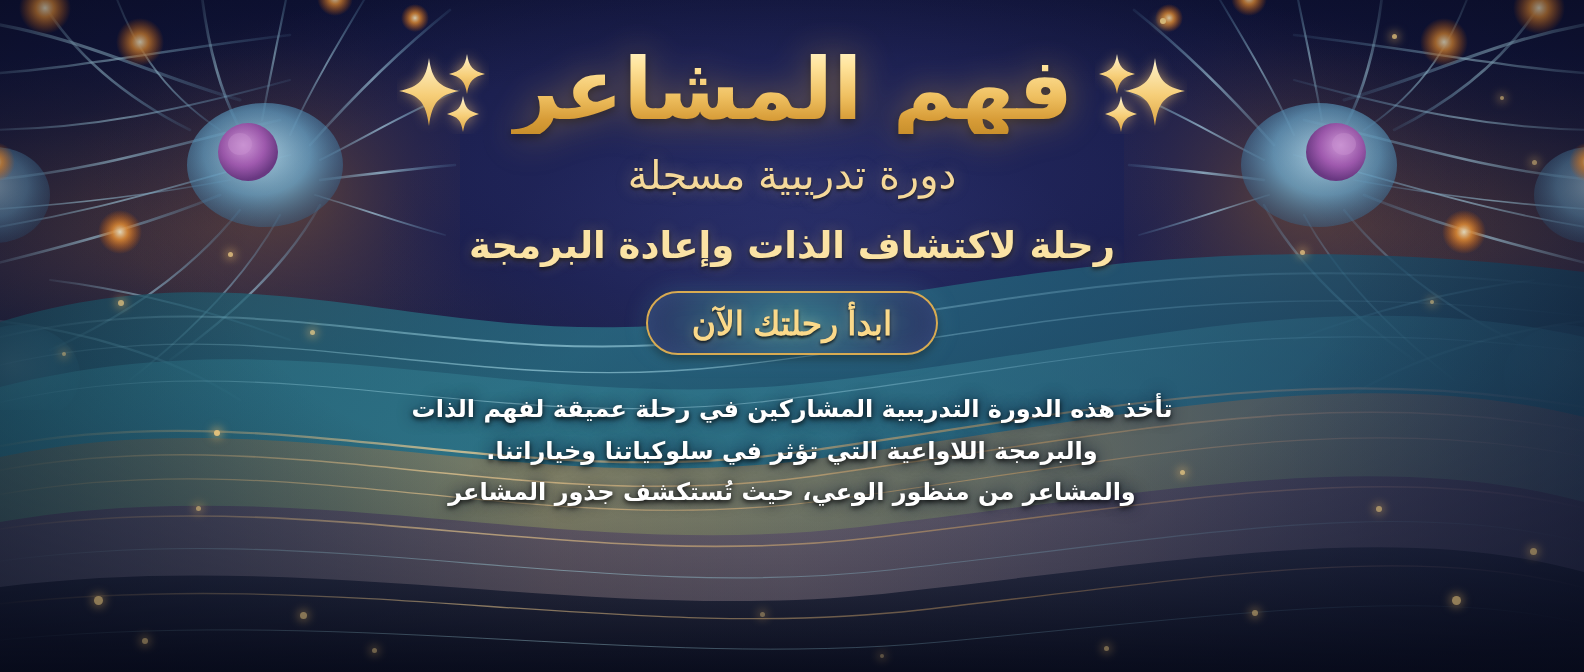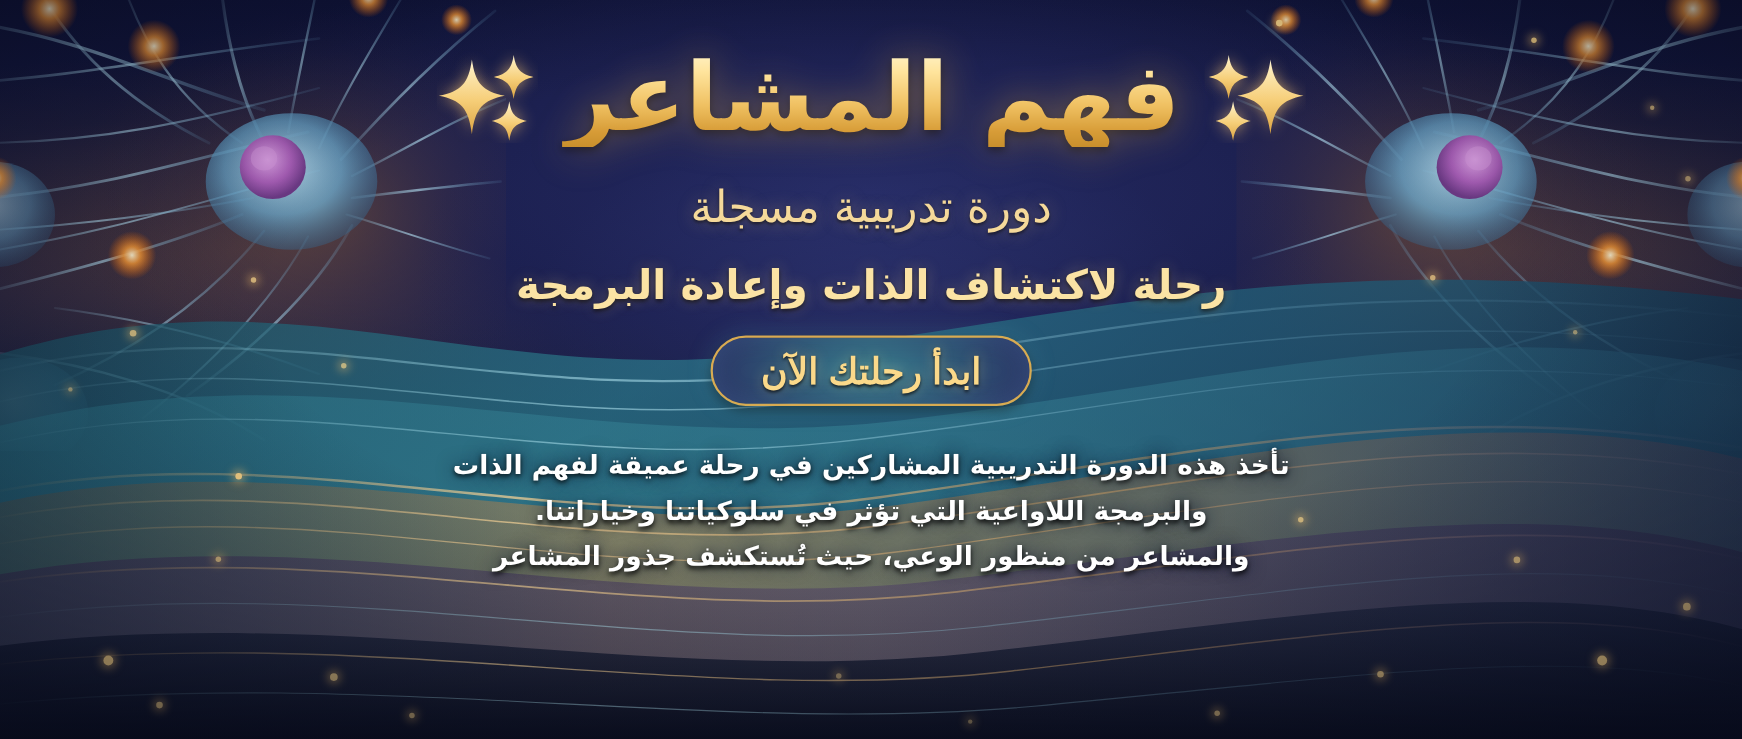--- a/index.html
+++ b/index.html
@@ -32,33 +32,33 @@
     width:820px; height:420px;
     background:radial-gradient(ellipse at center, rgba(60,70,140,0.30) 0%, rgba(30,36,90,0.12) 52%, rgba(0,0,0,0) 75%);
   }
   .dot{ position:absolute; border-radius:50%; background:#ffd98a;
         box-shadow:0 0 8px 3px rgba(255,200,110,0.55); }
 
   
   .content{ position:relative; z-index:6; width:100%; height:100%;
             display:flex; flex-direction:column; align-items:center; }
 
-  .title-row{ display:flex; align-items:flex-start; justify-content:center; gap:22px; margin-top:44px; }
+  .title-row{ display:flex; align-items:flex-end; justify-content:center; gap:22px; margin-top:44px; }
   .title{
     font-size:86px; font-weight:bold; line-height:1.05; letter-spacing:0.5px;
     background:linear-gradient(180deg,#fff3c9 2%,#ffe49c 22%,#f3c köz 0%,#edb95a 58%,#d49a36 82%,#c98f2e 100%);
     background:linear-gradient(180deg,#fff3c9 2%,#ffe49c 24%,#efc061 58%,#d79c37 84%,#c88f2c 100%);
     -webkit-background-clip:text; background-clip:text; color:transparent;
     -webkit-text-fill-color:transparent;
     filter:drop-shadow(0 0 18px rgba(255,196,92,0.45)) drop-shadow(0 3px 4px rgba(0,0,0,0.55));
   }
   .sparkles{ display:flex; align-items:center; }
 
   .subtitle{
-    margin-top:32px; font-size:40px; font-weight:normal; color:#f5d99a;
+    margin-top:18px; font-size:40px; font-weight:normal; color:#f5d99a;
     text-shadow:0 0 16px rgba(240,200,120,0.35), 0 2px 3px rgba(0,0,0,0.6);
   }
   .tagline{
     margin-top:26px; font-size:37px; font-weight:bold; color:#fbe3a4;
     text-shadow:0 0 14px rgba(250,210,130,0.3), 0 2px 4px rgba(0,0,0,0.75);
   }
 
   .cta{
     margin-top:24px; min-width:292px; height:64px; padding:12px 40px;
     display:flex; align-items:center; justify-content:center;

